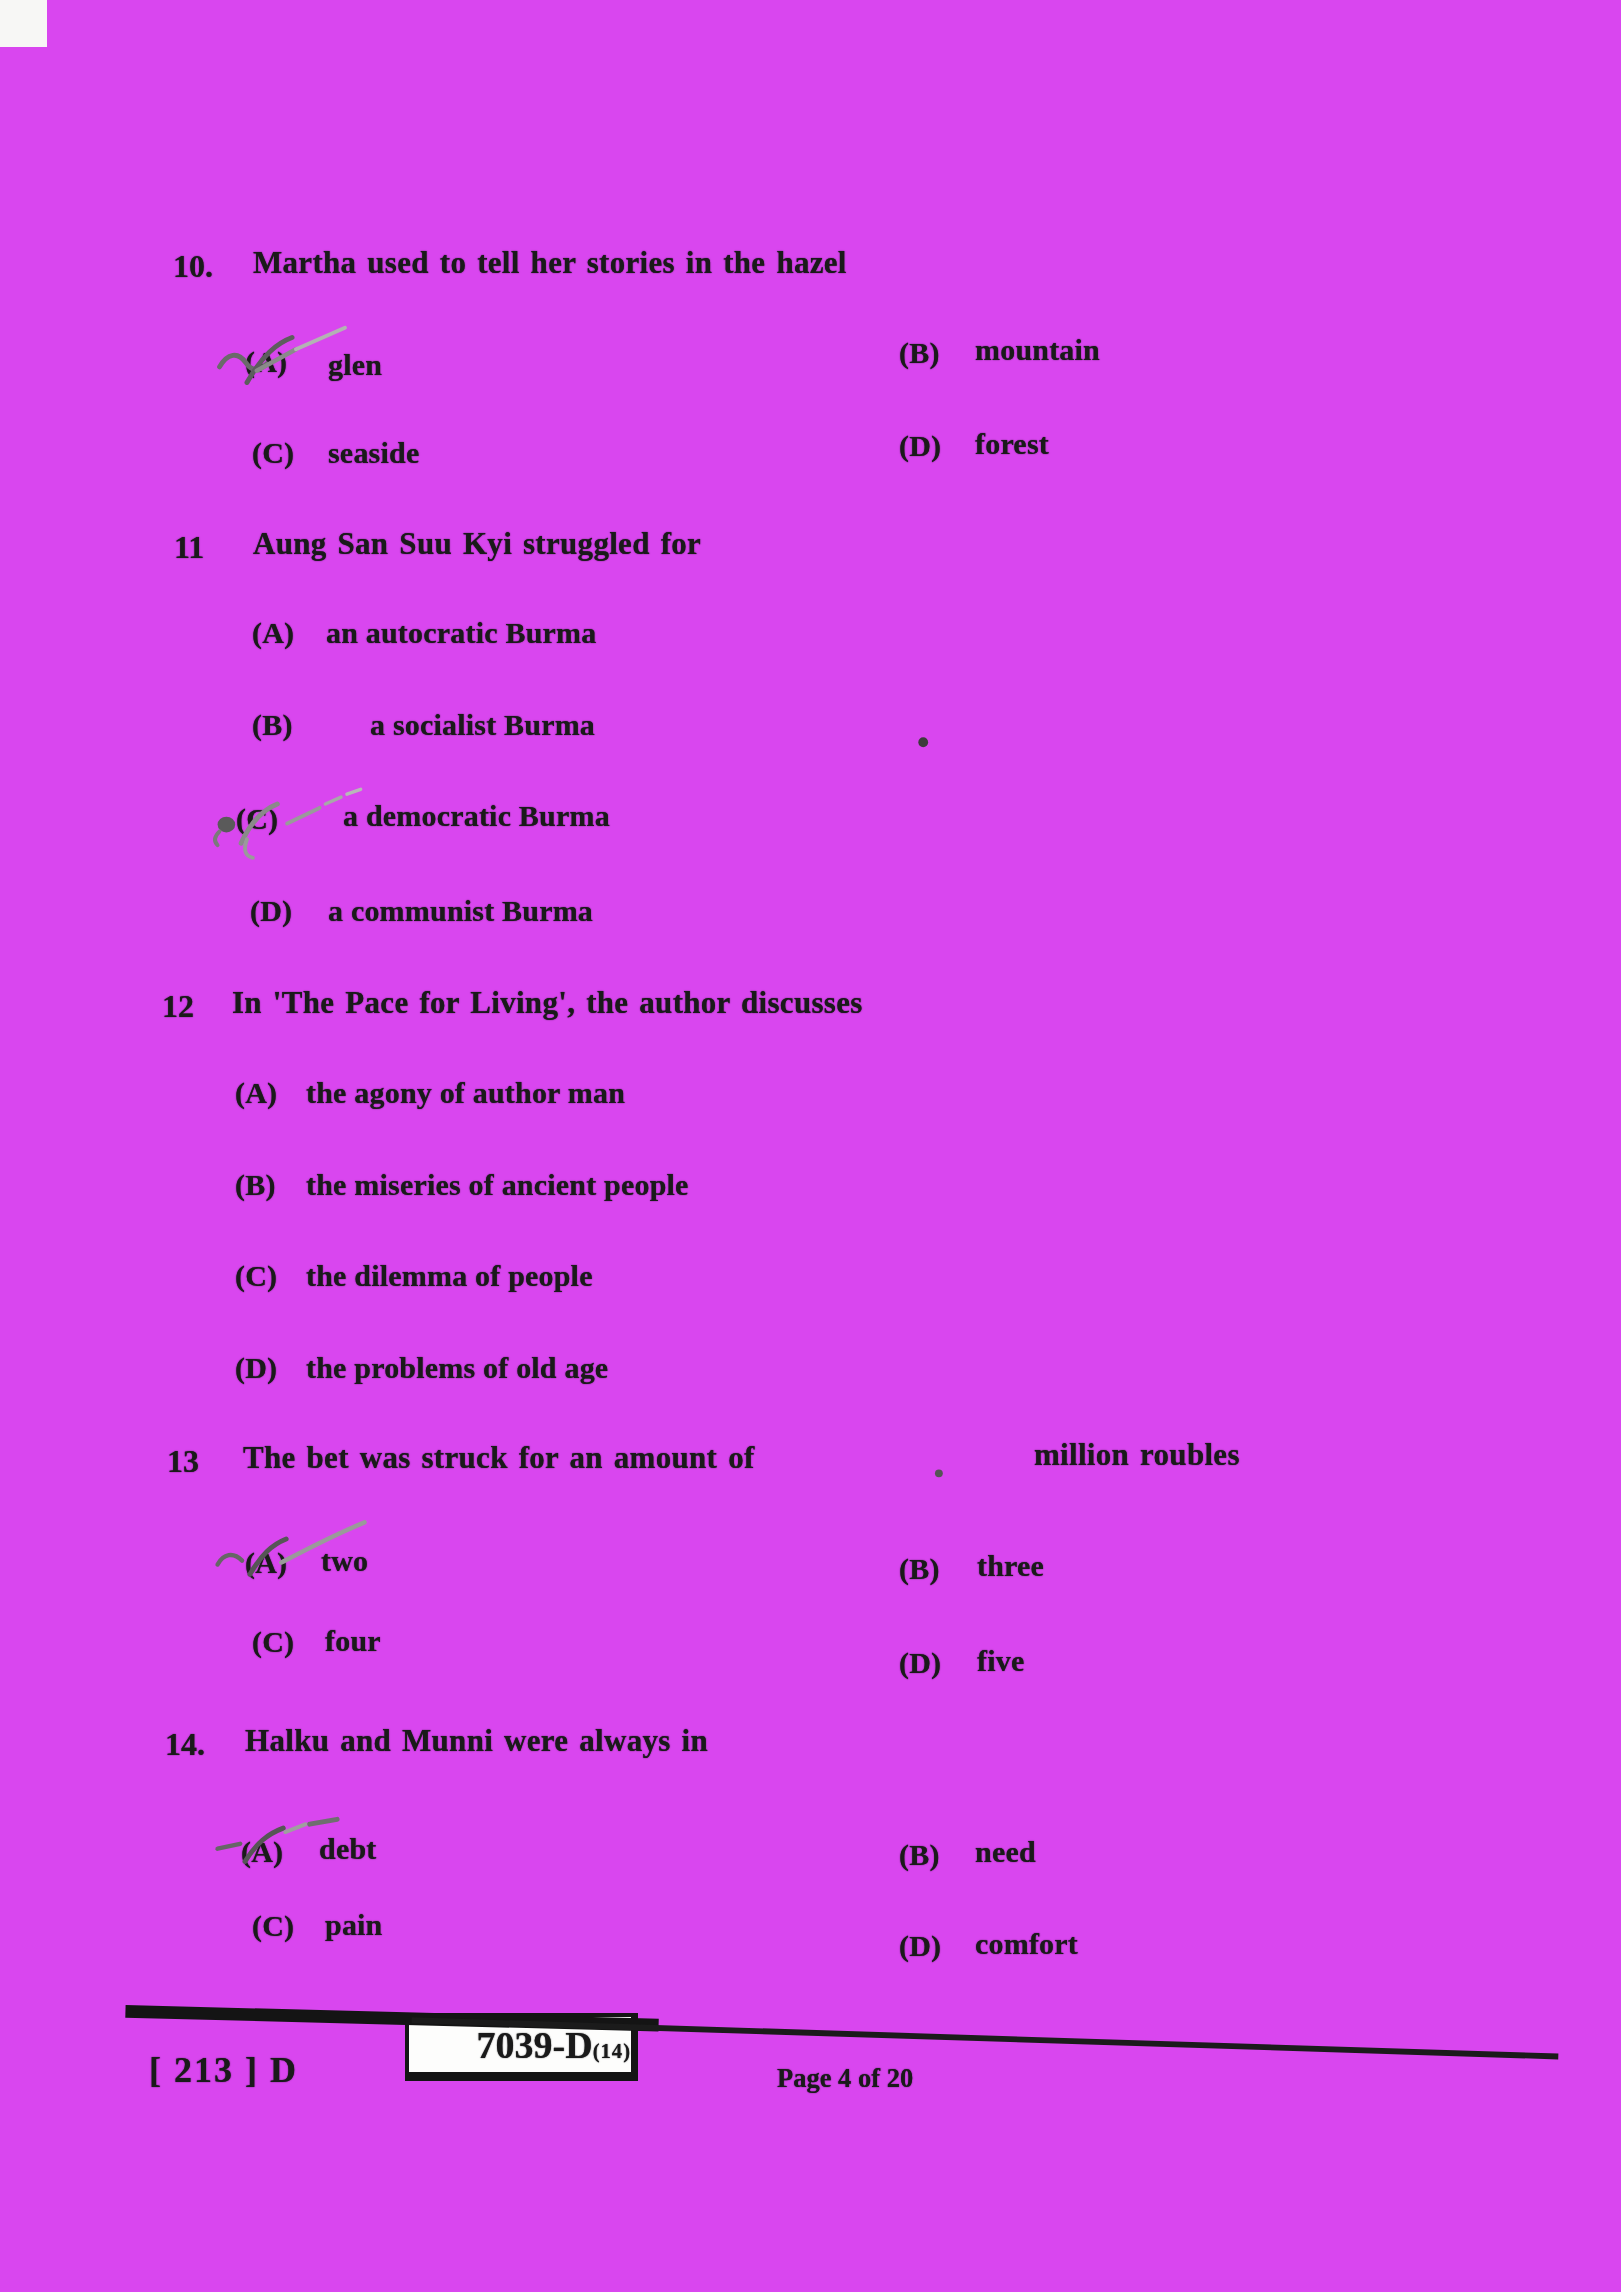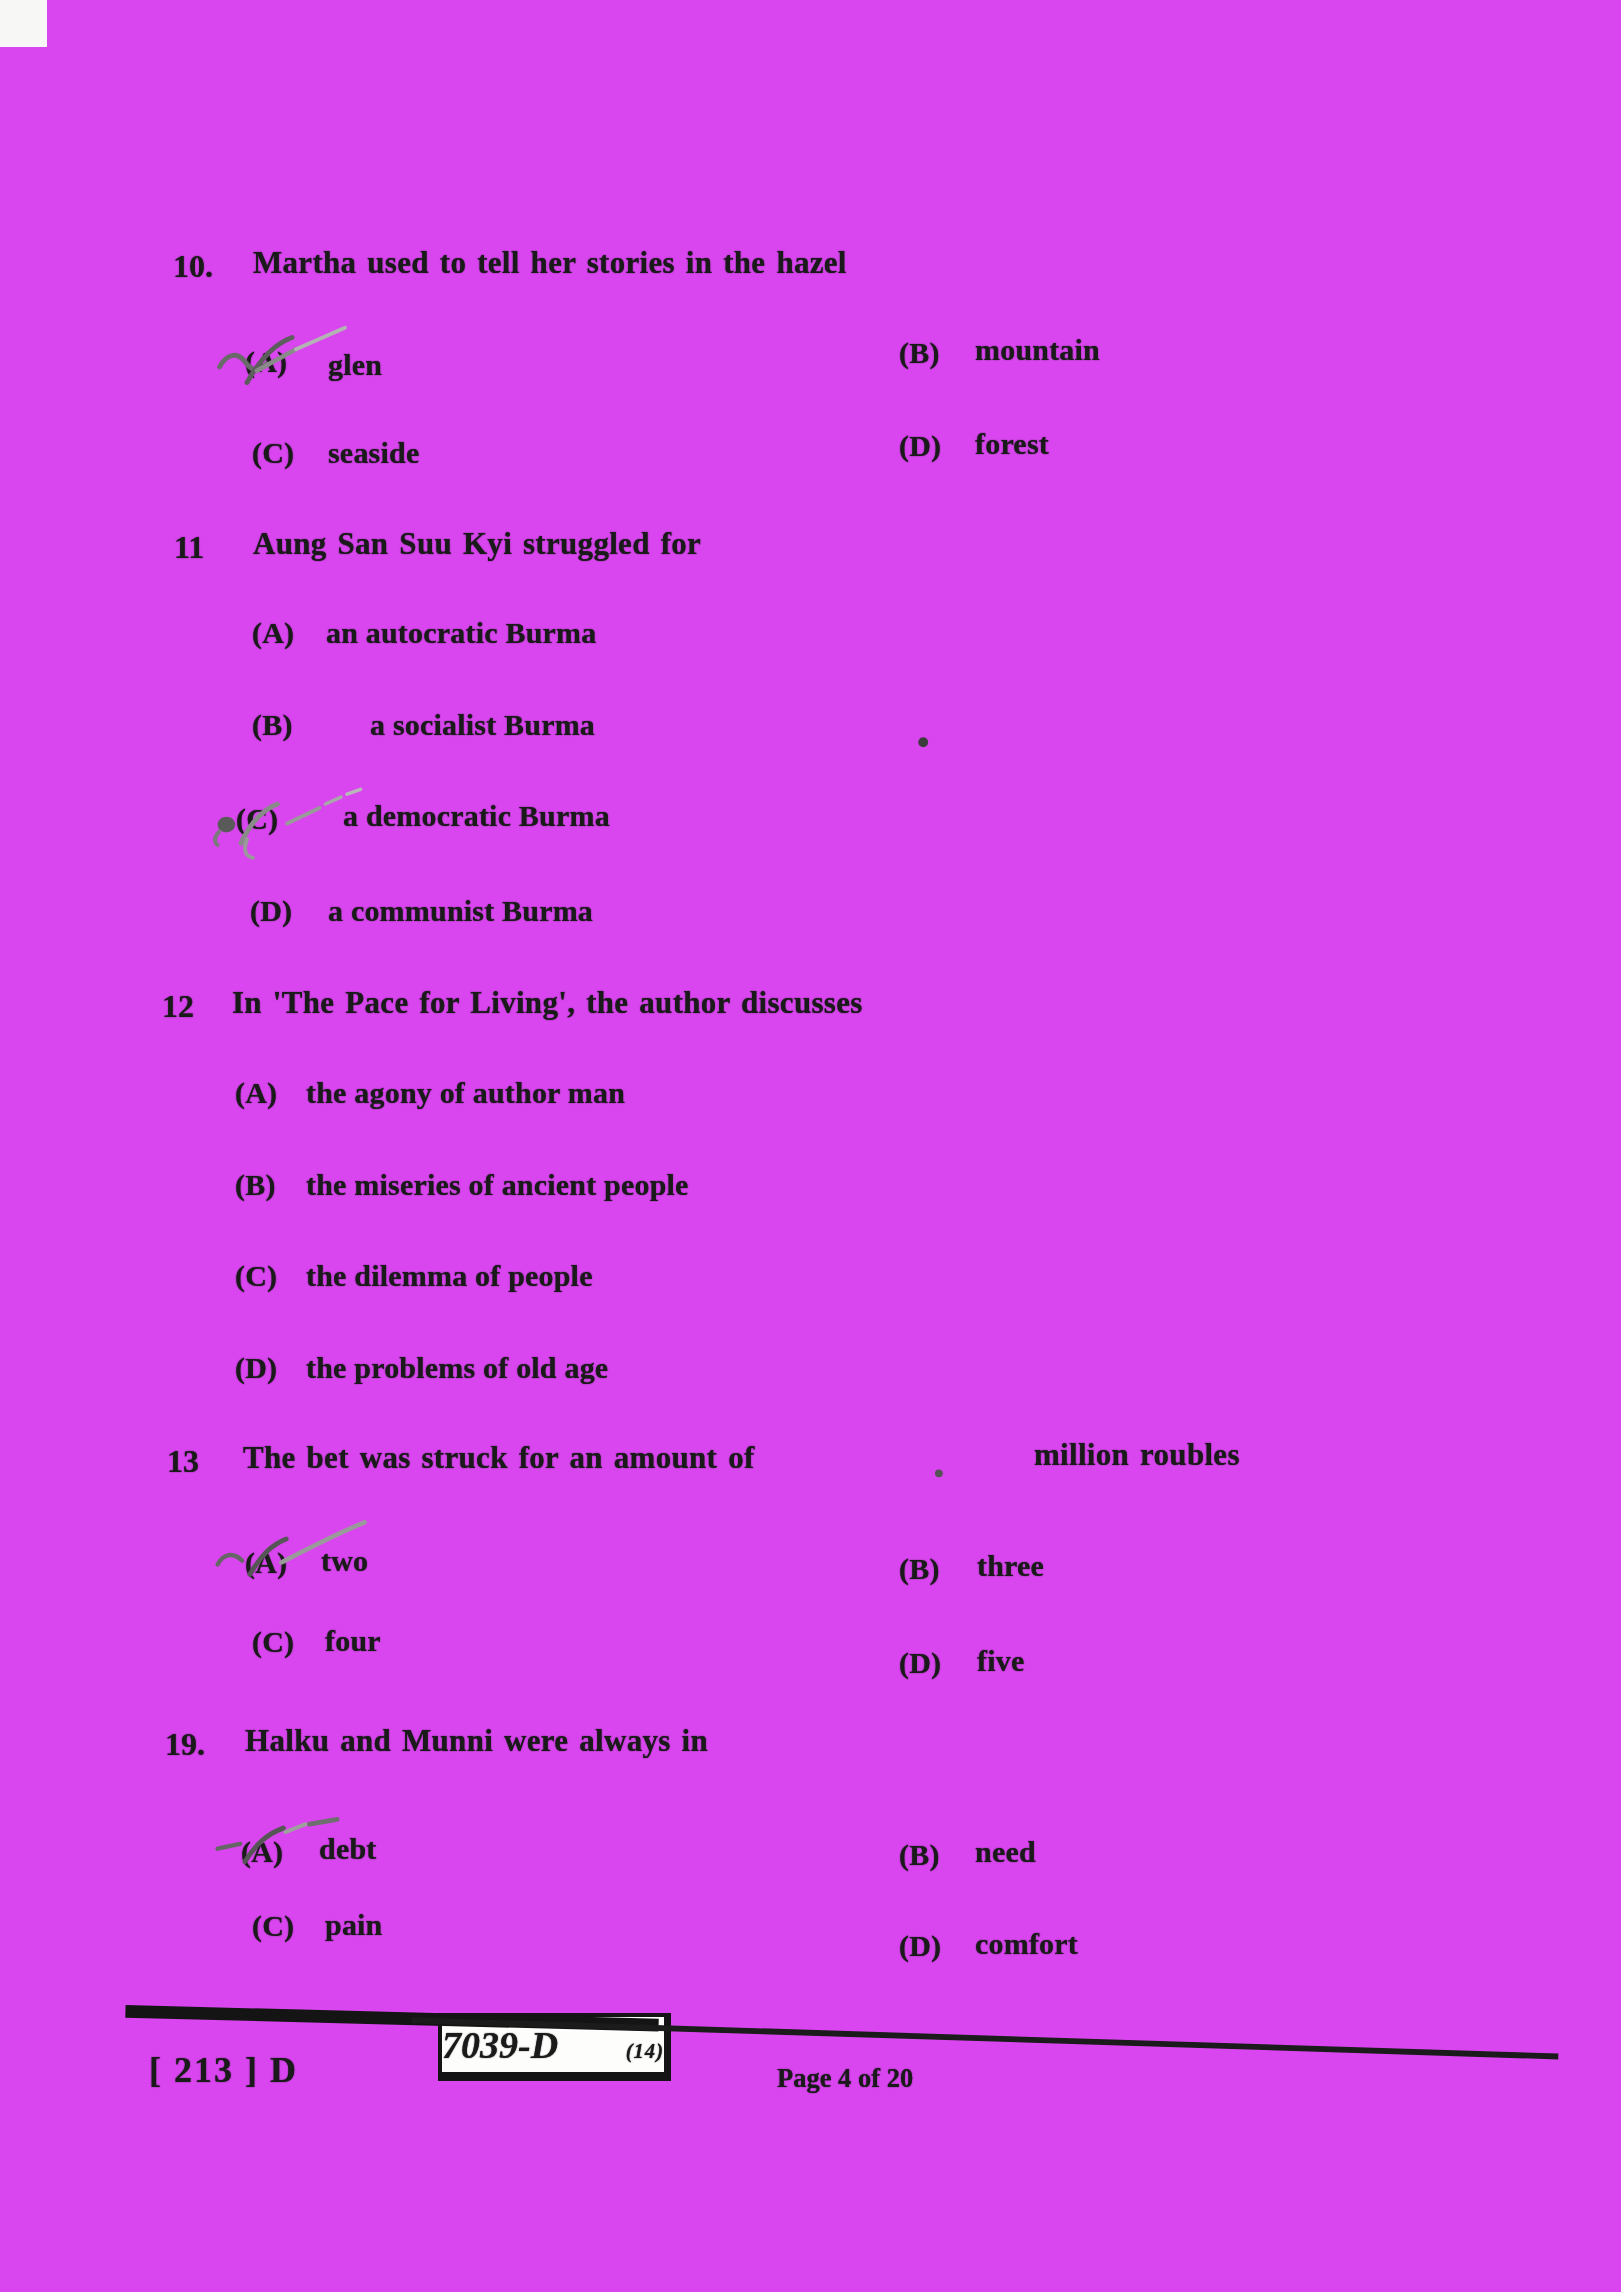--- a/index.html
+++ b/index.html
@@ -15,25 +15,24 @@
     color:var(--ink,#1a1a1a);
     font-weight:700;
     text-shadow:0 0 1px rgba(15,15,15,0.75), 0 0 2px rgba(40,40,40,0.25);
   }
   .fs33 { font-size:32px; }
   .fs32 { font-size:31px; letter-spacing:0.3px; word-spacing:2.9px; }
   .fs31 { font-size:30px; letter-spacing:0.2px; }
   .overlay { position:absolute; left:0; top:0; pointer-events:none; }
   .pencil { fill:none; stroke-linecap:round; stroke-linejoin:round; }
   .code-box {
-    position:absolute; left:438px; top:2013px; width:222px; height:55px;
+    position:absolute; left:405px; top:2013px; width:222px; height:55px;
     border:4.9px solid #141414; border-right-width:7.8px; border-bottom-width:9.8px;
-    display:flex; align-items:center; justify-content:space-between;
+    display:flex; align-items:center; justify-content:flex-end;
     background:#fdfdfc;
-    font-style:italic;
   }
   .code-main { font-size:38px; }
   .code-sub { font-size:20.6px; position:relative; top:6.9px; letter-spacing:1px; }
   .corner-shade {
     position:absolute; left:0; top:0; width:47px; height:47px;
     background:#f7f7f5;
   }
 </style>
 </head>
 <body>
@@ -79,21 +78,21 @@
   <span class="abs ink fs32" style="left:1034px; top:1437px;">million roubles</span>
   <span class="abs ink fs31" style="left:245px; top:1546px;">(A)</span>
   <span class="abs ink fs31" style="left:321px; top:1544px;">two</span>
   <span class="abs ink fs31" style="left:899px; top:1552px;">(B)</span>
   <span class="abs ink fs31" style="left:977px; top:1549px;">three</span>
   <span class="abs ink fs31" style="left:252px; top:1625px;">(C)</span>
   <span class="abs ink fs31" style="left:325px; top:1624px;">four</span>
   <span class="abs ink fs31" style="left:899px; top:1646px;">(D)</span>
   <span class="abs ink fs31" style="left:977px; top:1644px;">five</span>
 
-  <span class="abs ink fs33" style="left:165px; top:1726px;">19.</span>
+  <span class="abs ink fs33" style="left:165px; top:1726px;">14.</span>
   <span class="abs ink fs32" style="left:245px; top:1723px;">Halku and Munni were always in</span>
   <span class="abs ink fs31" style="left:241px; top:1835px;">(A)</span>
   <span class="abs ink fs31" style="left:319px; top:1832px;">debt</span>
   <span class="abs ink fs31" style="left:899px; top:1838px;">(B)</span>
   <span class="abs ink fs31" style="left:975px; top:1835px;text-align:right;">need</span>
   <span class="abs ink fs31" style="left:252px; top:1909px;">(C)</span>
   <span class="abs ink fs31" style="left:325px; top:1908px;">pain</span>
   <span class="abs ink fs31" style="left:899px; top:1929px;">(D)</span>
   <span class="abs ink fs31" style="left:975px; top:1927px;">comfort</span>
 

